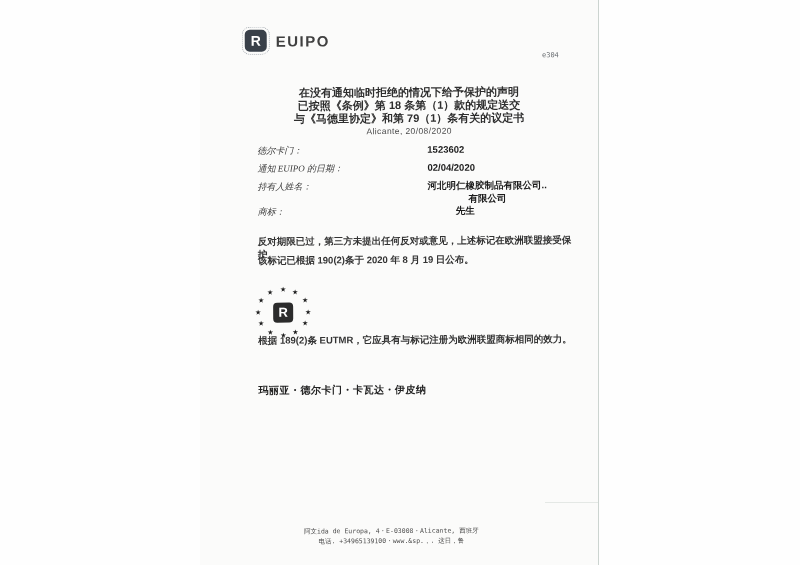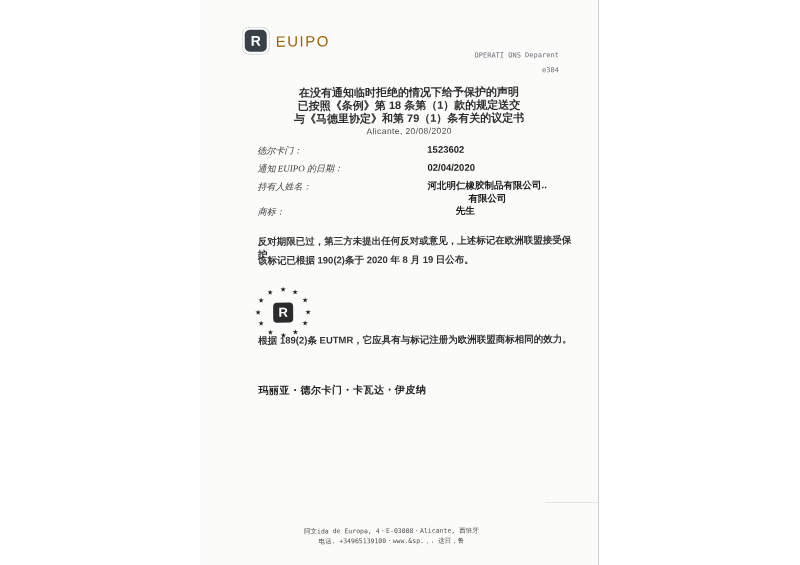--- a/index.html
+++ b/index.html
@@ -20,21 +20,21 @@
   .tilt { position:absolute; left:0; top:0; width:800px; height:565px;
           transform:rotate(-0.3deg); transform-origin:400px 280px; }
 
   
   .brand { left:246px; top:29px; display:flex; align-items:center; gap:9px; }
   .brand-mark {
     width:22px; height:22px; background:#394049; border-radius:5px;
     color:#ffffff; font-weight:bold; font-size:14px; line-height:22px;
     text-align:center; outline:1px dotted #a7adb3; outline-offset:2px;
   }
-  .brand-name { font-weight:normal; font-size:15px; letter-spacing:1.5px; color:#a16207; }
+  .brand-name { font-weight:bold; font-size:15px; letter-spacing:1.5px; color:#404040; }
 
   
   .dept { left:400px; top:49px; width:160px; text-align:right;
           font-family:"DejaVu Sans Mono", monospace; font-size:7px;
           line-height:15px; color:#6b6f73; }
 
   
   .title { left:240px; top:86px; width:340px; text-align:center;
            font-weight:bold; font-size:11px; line-height:13px; color:#2e2e2e; }
   .place-date { left:240px; top:126px; width:340px; text-align:center;
@@ -75,21 +75,20 @@
 <div class="abs edge-h"></div>
 
 <div class="tilt">
 
   <div class="abs brand">
     <div class="brand-mark">R</div>
     <div class="brand-name">EUIPO</div>
   </div>
 
   <div class="abs dept">
-    <div>OPERATI ONS Deparent</div>
     <div>e304</div>
   </div>
 
   <div class="abs title">
     <div>在没有通知临时拒绝的情况下给予保护的声明</div>
     <div>已按照《条例》第 18 条第（1）款的规定送交</div>
     <div>与《马德里协定》和第 79（1）条有关的议定书</div>
   </div>
 
   <div class="abs place-date">Alicante, 20/08/2020</div>

